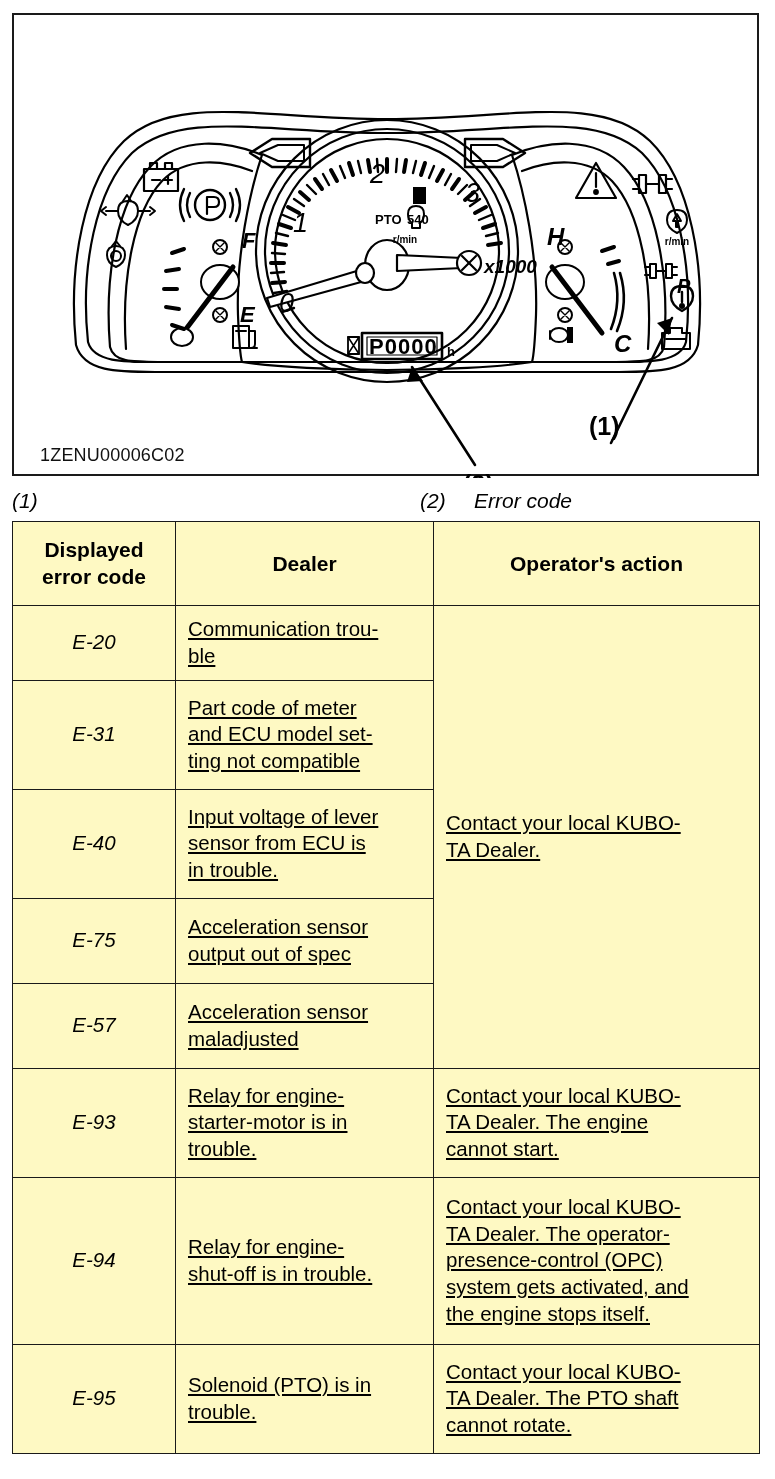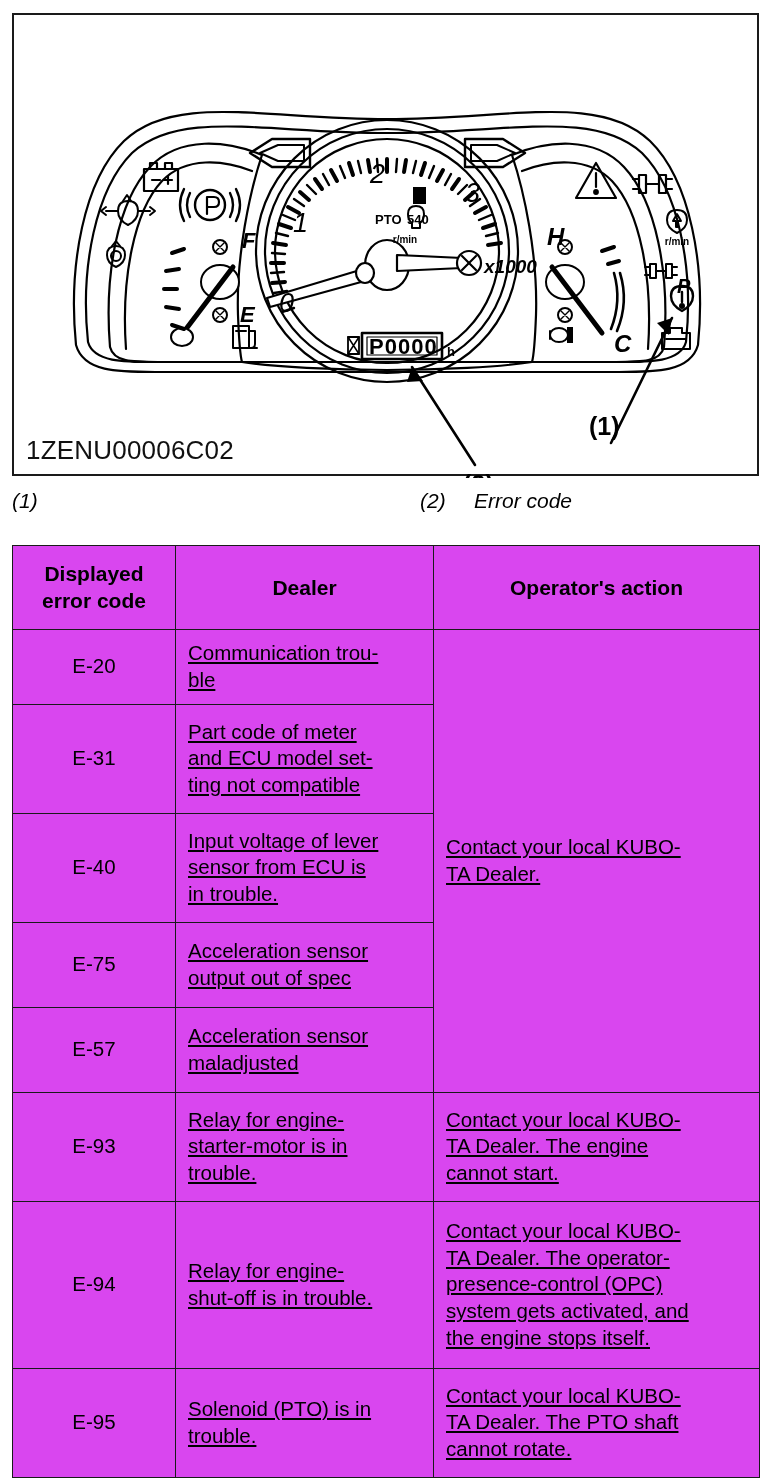--- a/index.html
+++ b/index.html
@@ -22,23 +22,23 @@
     left: 12px;
     top: 13px;
     width: 747px;
     height: 463px;
     border: 2px solid #1a1a1a;
     box-sizing: border-box;
     background: #ffffff;
   }
   .figure-id {
     position: absolute;
-    left: 12px;
+    left: 26px;
     bottom: 8px;
-    font-size: 26px;
+    font-size: 18px;
     letter-spacing: 0.2px;
     color: #111111;
     white-space: nowrap;
   }
   .cluster-svg {
     position: absolute;
     left: 0;
     top: 0;
     width: 747px;
     height: 463px;
@@ -61,25 +61,25 @@
   .cap-num { font-style: italic; }
   .cap-1-num { left: 0px; }
   .cap-1-txt { left: 48px; }
   .cap-2-num { left: 408px; }
   .cap-2-txt { left: 462px; }
 
   
   .err-table {
     position: absolute;
     left: 12px;
-    top: 545px;
+    top: 521px;
     width: 747px;
     border-collapse: collapse;
     table-layout: fixed;
-    background: #d946ef;
+    background: #fef9c3;
   }
   .err-table th,
   .err-table td {
     border: 1.6px solid #1a1a1a;
     vertical-align: middle;
     padding: 9px 12px;
     font-size: 20.5px;
     line-height: 1.30;
   }
   .err-table th {
@@ -89,20 +89,21 @@
     padding-top: 14px;
     padding-bottom: 14px;
   }
   .col-code { width: 163px; }
   .col-trouble { width: 258px; }
   .col-action { width: 326px; }
 
   td.code-cell {
     text-align: center;
     white-space: nowrap;
+    font-style: italic;
   }
   td.trouble-cell,
   td.action-cell {
     text-align: left;
     text-decoration: underline;
   }
   .row-h1 td { height: 56px; }
   .row-h2 td { height: 90px; }
   .row-h3 td { height: 66px; }
   .row-h4 td { height: 148px; }

